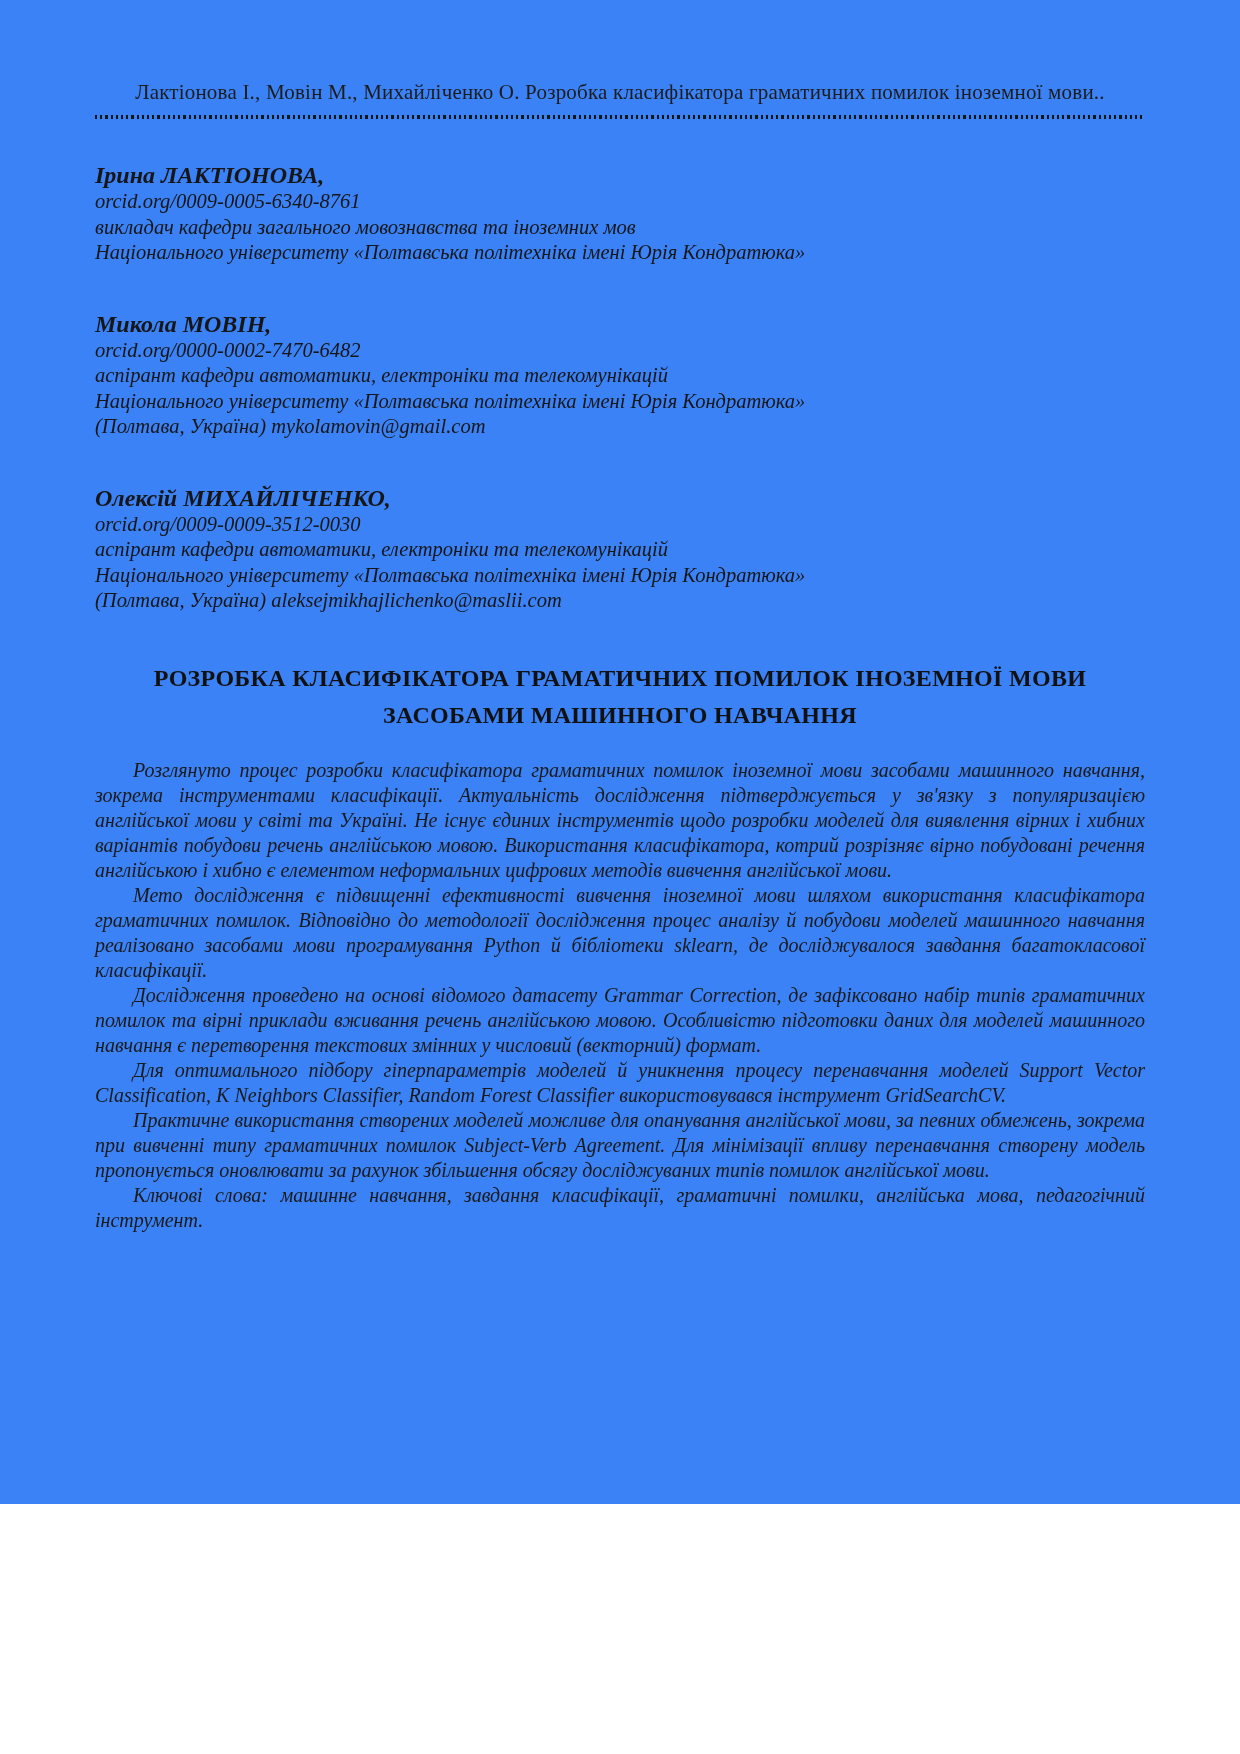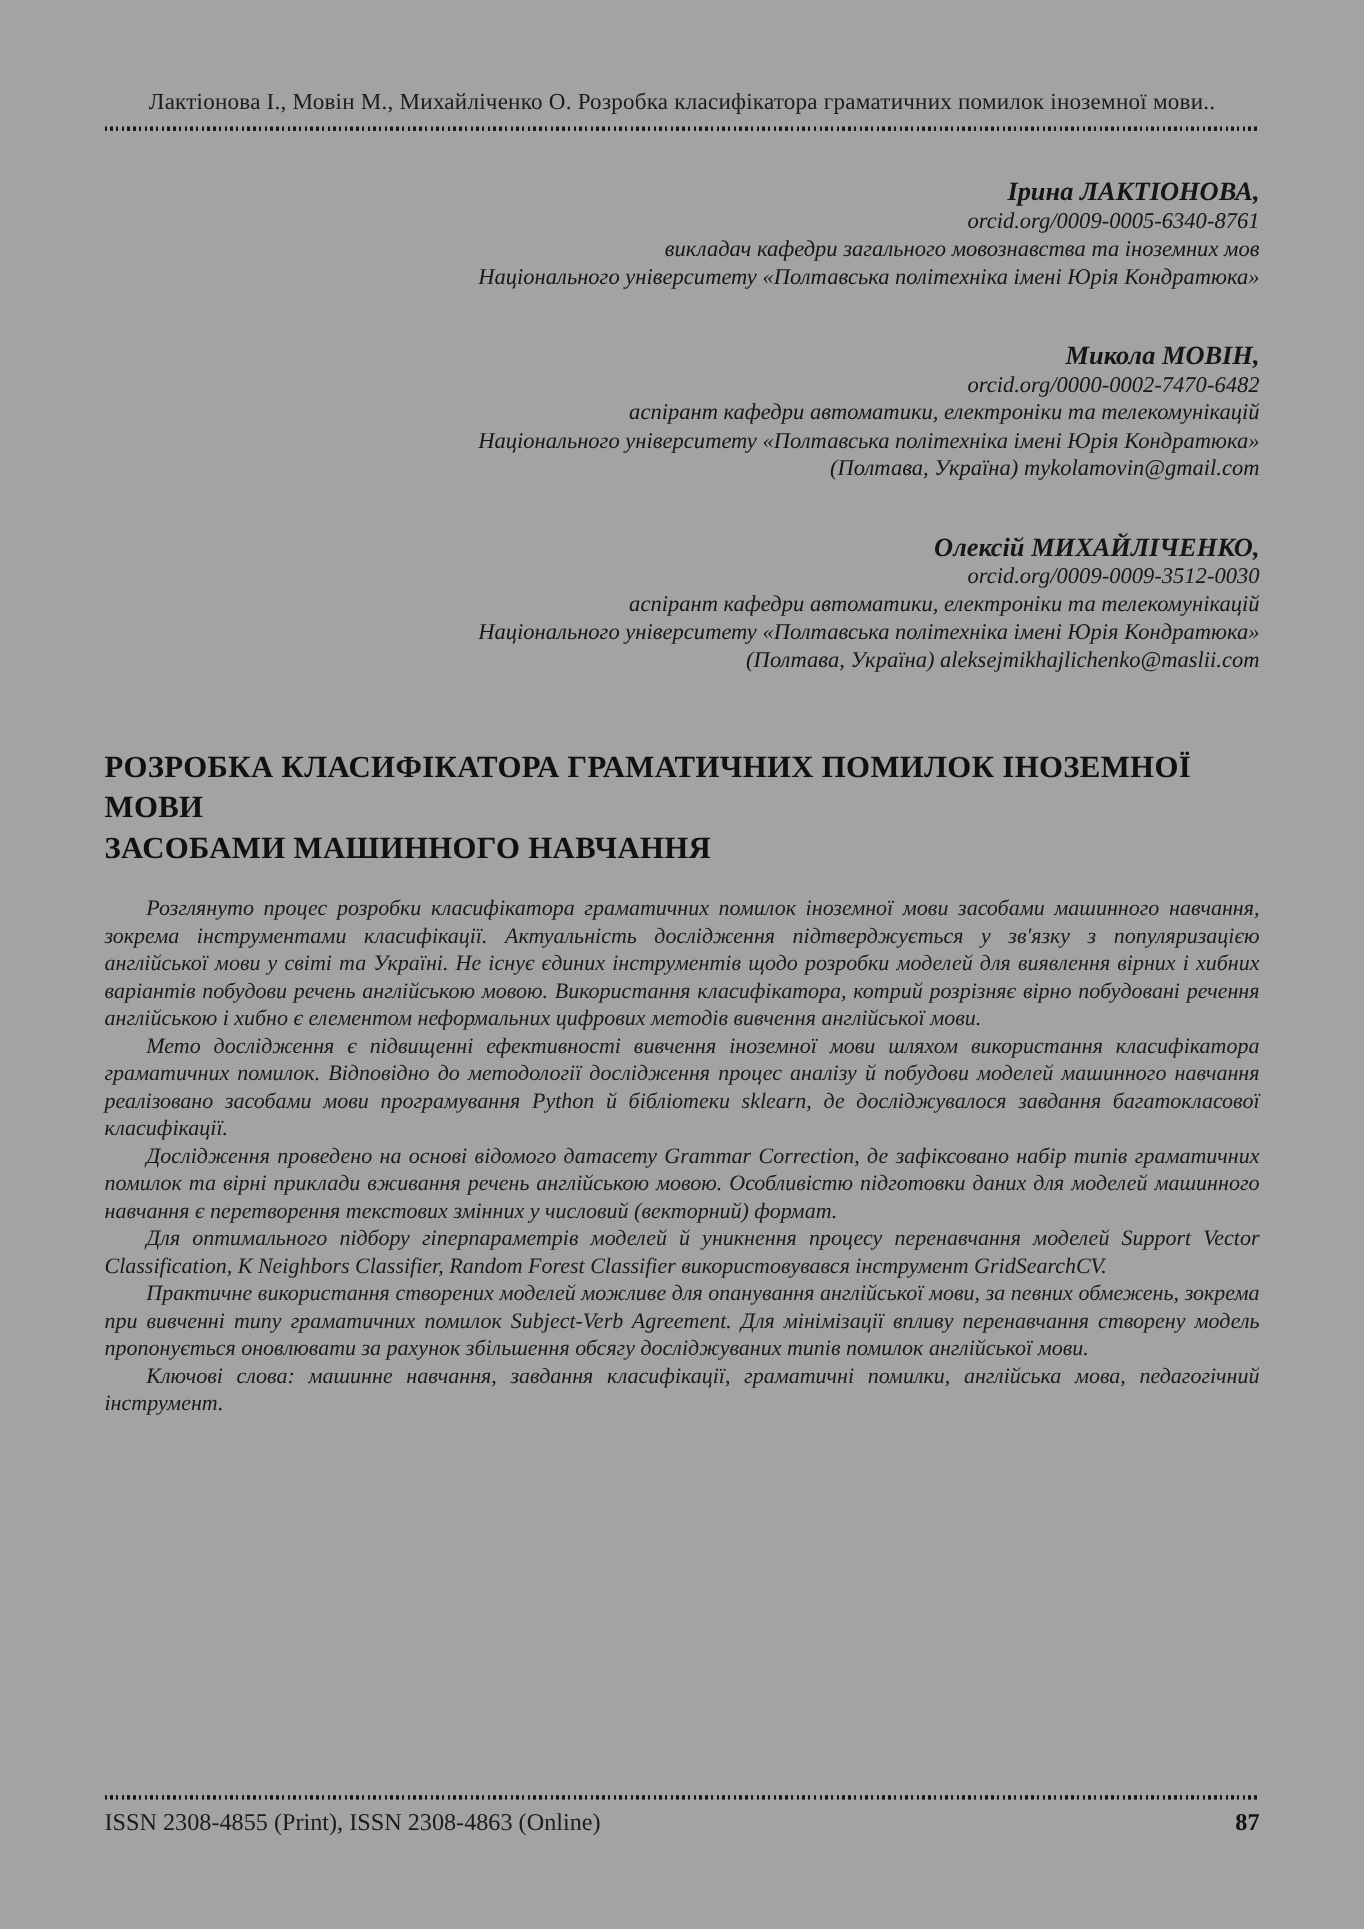--- a/index.html
+++ b/index.html
@@ -3,23 +3,23 @@
 <meta charset="utf-8">
 <style>
   html, body {
     margin: 0;
     padding: 0;
     background: #ffffff;
   }
   .page {
     position: relative;
     width: 1240px;
-    height: 1754px;
+    height: 1504px;
     margin: 0 auto;
-    background: #a3a3a3;
+    background: #3b82f6;
     color: #161616;
     font-family: "Liberation Serif", "DejaVu Serif", serif;
     overflow: hidden;
     box-sizing: border-box;
     padding: 0 95px;
   }
   .running-head {
     margin-top: 80px;
     text-align: center;
     font-size: 21px;
@@ -36,35 +36,35 @@
   .udc-block {
     margin-top: 22px;
     font-weight: bold;
     font-size: 20px;
     line-height: 26px;
   }
   .authors {
     margin-top: 42px;
   }
   .author-block {
-    text-align: right;
     font-style: italic;
     font-size: 20.5px;
     line-height: 25.5px;
     margin-bottom: 44px;
   }
   .author-block .author-name {
     font-weight: bold;
     font-size: 24px;
     line-height: 28px;
   }
   .article-title {
-    margin-top: 65px;
+    margin-top: 46px;
+    text-align: center;
     font-weight: bold;
-    font-size: 28px;
+    font-size: 24px;
     line-height: 37px;
     letter-spacing: 0.3px;
     color: #111;
   }
   .abstract {
     margin-top: 24px;
     text-align: justify;
     font-style: italic;
     font-size: 20px;
     line-height: 25px;

